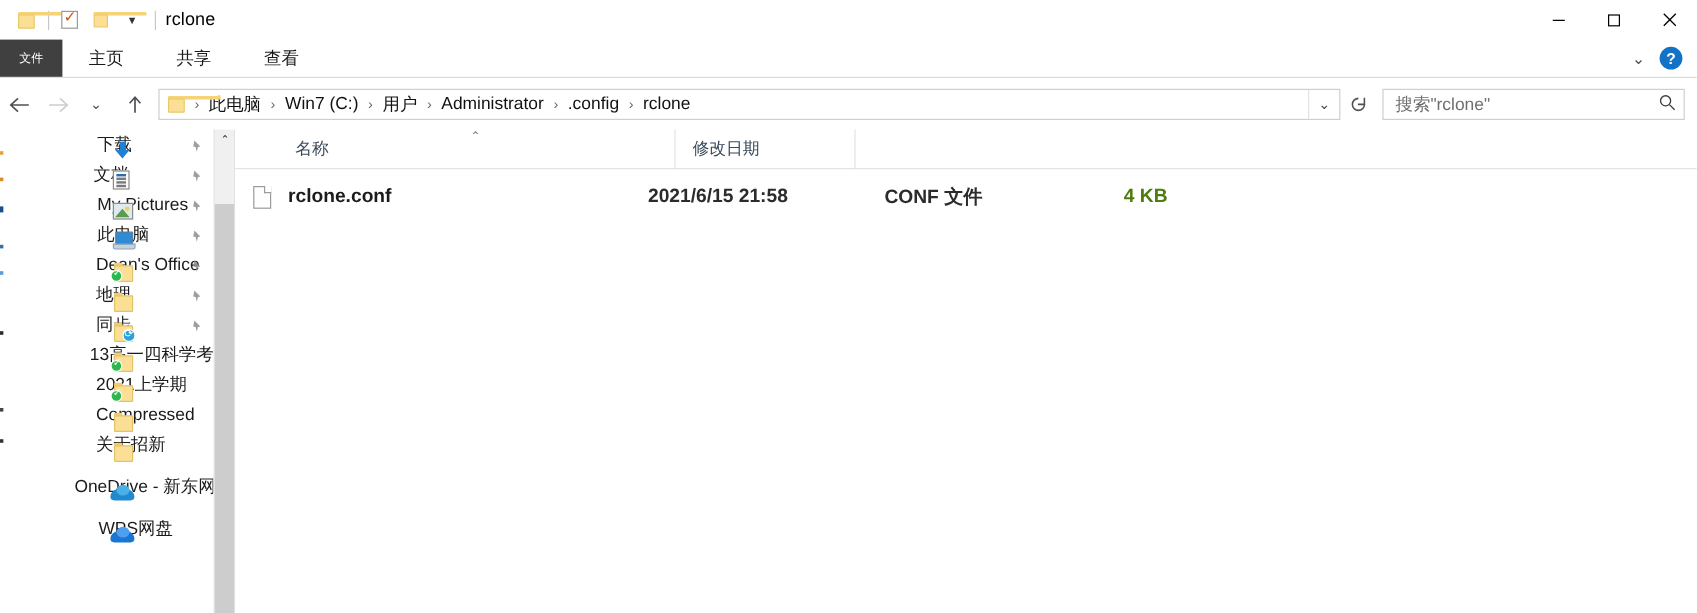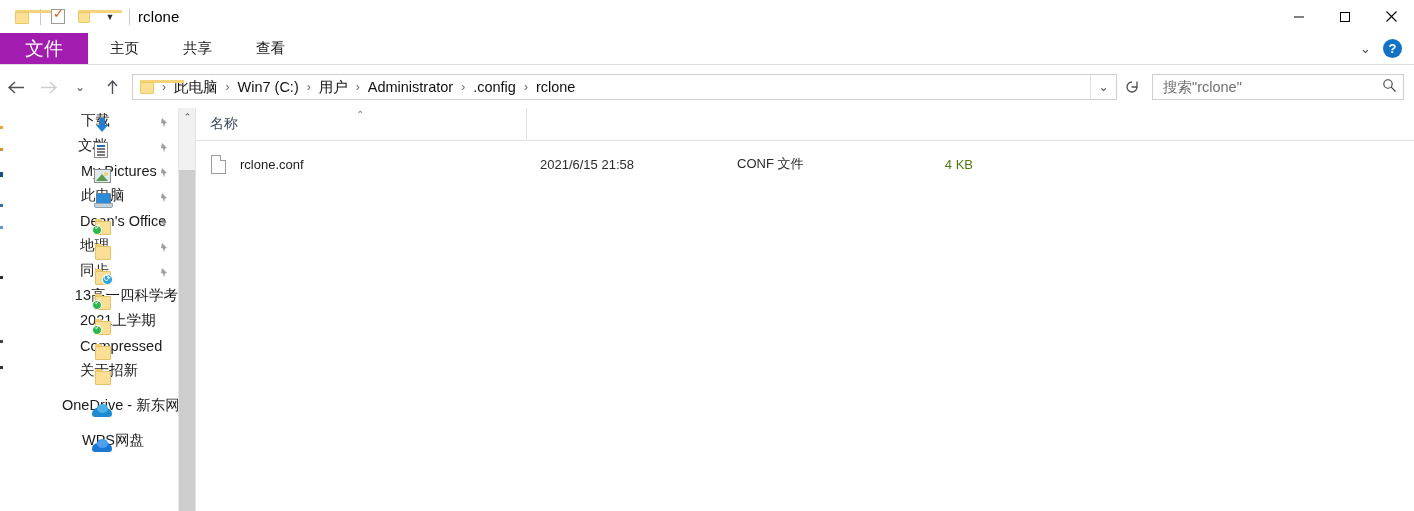--- a/index.html
+++ b/index.html
@@ -50,23 +50,23 @@
   }
   .win-btn svg { display: block; }
 
   
   .ribbon {
     position: absolute; left: 0; top: 33px; width: 1414px; height: 32px;
     background: #ffffff; border-bottom: 1px solid #dcdcdc;
     display: flex; align-items: stretch;
   }
   .tab-file {
-    background: #a21caf; color: #fff; width: 88px;
+    background: #404040; color: #fff; width: 52px;
     display: flex; align-items: center; justify-content: center;
-    font-size: 19px;
+    font-size: 10px;
   }
   .tab {
     display: flex; align-items: center; justify-content: center;
     padding: 0 22px; font-size: 14.5px; color: #1a1a1a;
   }
   .ribbon-right { margin-left: auto; display: flex; align-items: center; padding-right: 12px; gap: 12px; }
   .chev-down { color: #4a4a4a; font-size: 13px; }
   .help-ico {
     width: 19px; height: 19px; border-radius: 50%; background: #1273c6;
     color: #fff; font-size: 13px; font-weight: bold;
@@ -226,20 +226,21 @@
     position: absolute; left: 195px; top: 108px; width: 1px; height: 403px; background: #e2e2e2;
   }
 
   
   .content {
     position: absolute; left: 196px; top: 108px; right: 0; bottom: 0; background: #fff;
   }
   .col-header {
     position: relative; height: 33px; display: flex; align-items: center;
     border-bottom: 1px solid #e3e3e3;
+    padding-left: 36px;
   }
   .col {
     position: relative; height: 33px; display: flex; align-items: center;
     font-size: 14px; color: #3a4a5a; padding-left: 14px;
   }
   .col + .col { border-left: 1px solid #e3e3e3; }
   .col-name { width: 330px; }
   .col-date { width: 150px; }
   .col-type { width: 150px; }
   .col-size { width: 100px; }
@@ -252,21 +253,21 @@
   .row-icowrap { width: 44px; display: flex; justify-content: center; align-items: center; }
   .file-ico { width: 15px; height: 19px; position: relative; }
   .file-ico .page {
     position: absolute; inset: 0; background: #fefefe; border: 1px solid #9b9b9b;
   }
   .file-ico .foldline {
     position: absolute; right: 0px; top: 0px; width: 6px; height: 6px;
     border-left: 1px solid #9b9b9b; border-bottom: 1px solid #9b9b9b;
     background: #fff; transform: rotate(0deg);
   }
-  .cell { font-size: 13px; color: #1b1b1b; }
+  .cell { font-size: 16px; color: #1b1b1b; font-weight: bold; }
   .cell-name { width: 300px; }
   .cell-date { width: 150px; color: #2b2b2b; }
   .cell-type { width: 150px; color: #2b2b2b; margin-left: 47px; }
   .cell-size { width: 86px; text-align: right; color: #4d7c0f; }
 
   
   .edge-clip {
     position: absolute; left: 0; top: 108px; width: 3px; height: 403px; overflow: hidden;
   }
   .edge-bit { position: absolute; left: 0; width: 3px; height: 3px; }
@@ -516,20 +517,23 @@
     <div class="sb-thumb"></div>
   </div>
   <div class="sb-divider"></div>
 
   <div class="content">
     <div class="col-header">
       <div class="col col-name">
         <span>名称</span>
         <span class="sort-caret">⌃</span>
       </div>
+      <div class="col col-date">
+        <span>修改日期</span>
+      </div>
       <div class="col-end"></div>
     </div>
 
     <div class="row">
       <div class="row-icowrap">
         <span class="file-ico">
           <span class="page"></span>
             <span class="foldline"></span>
         </span>
       </div>

